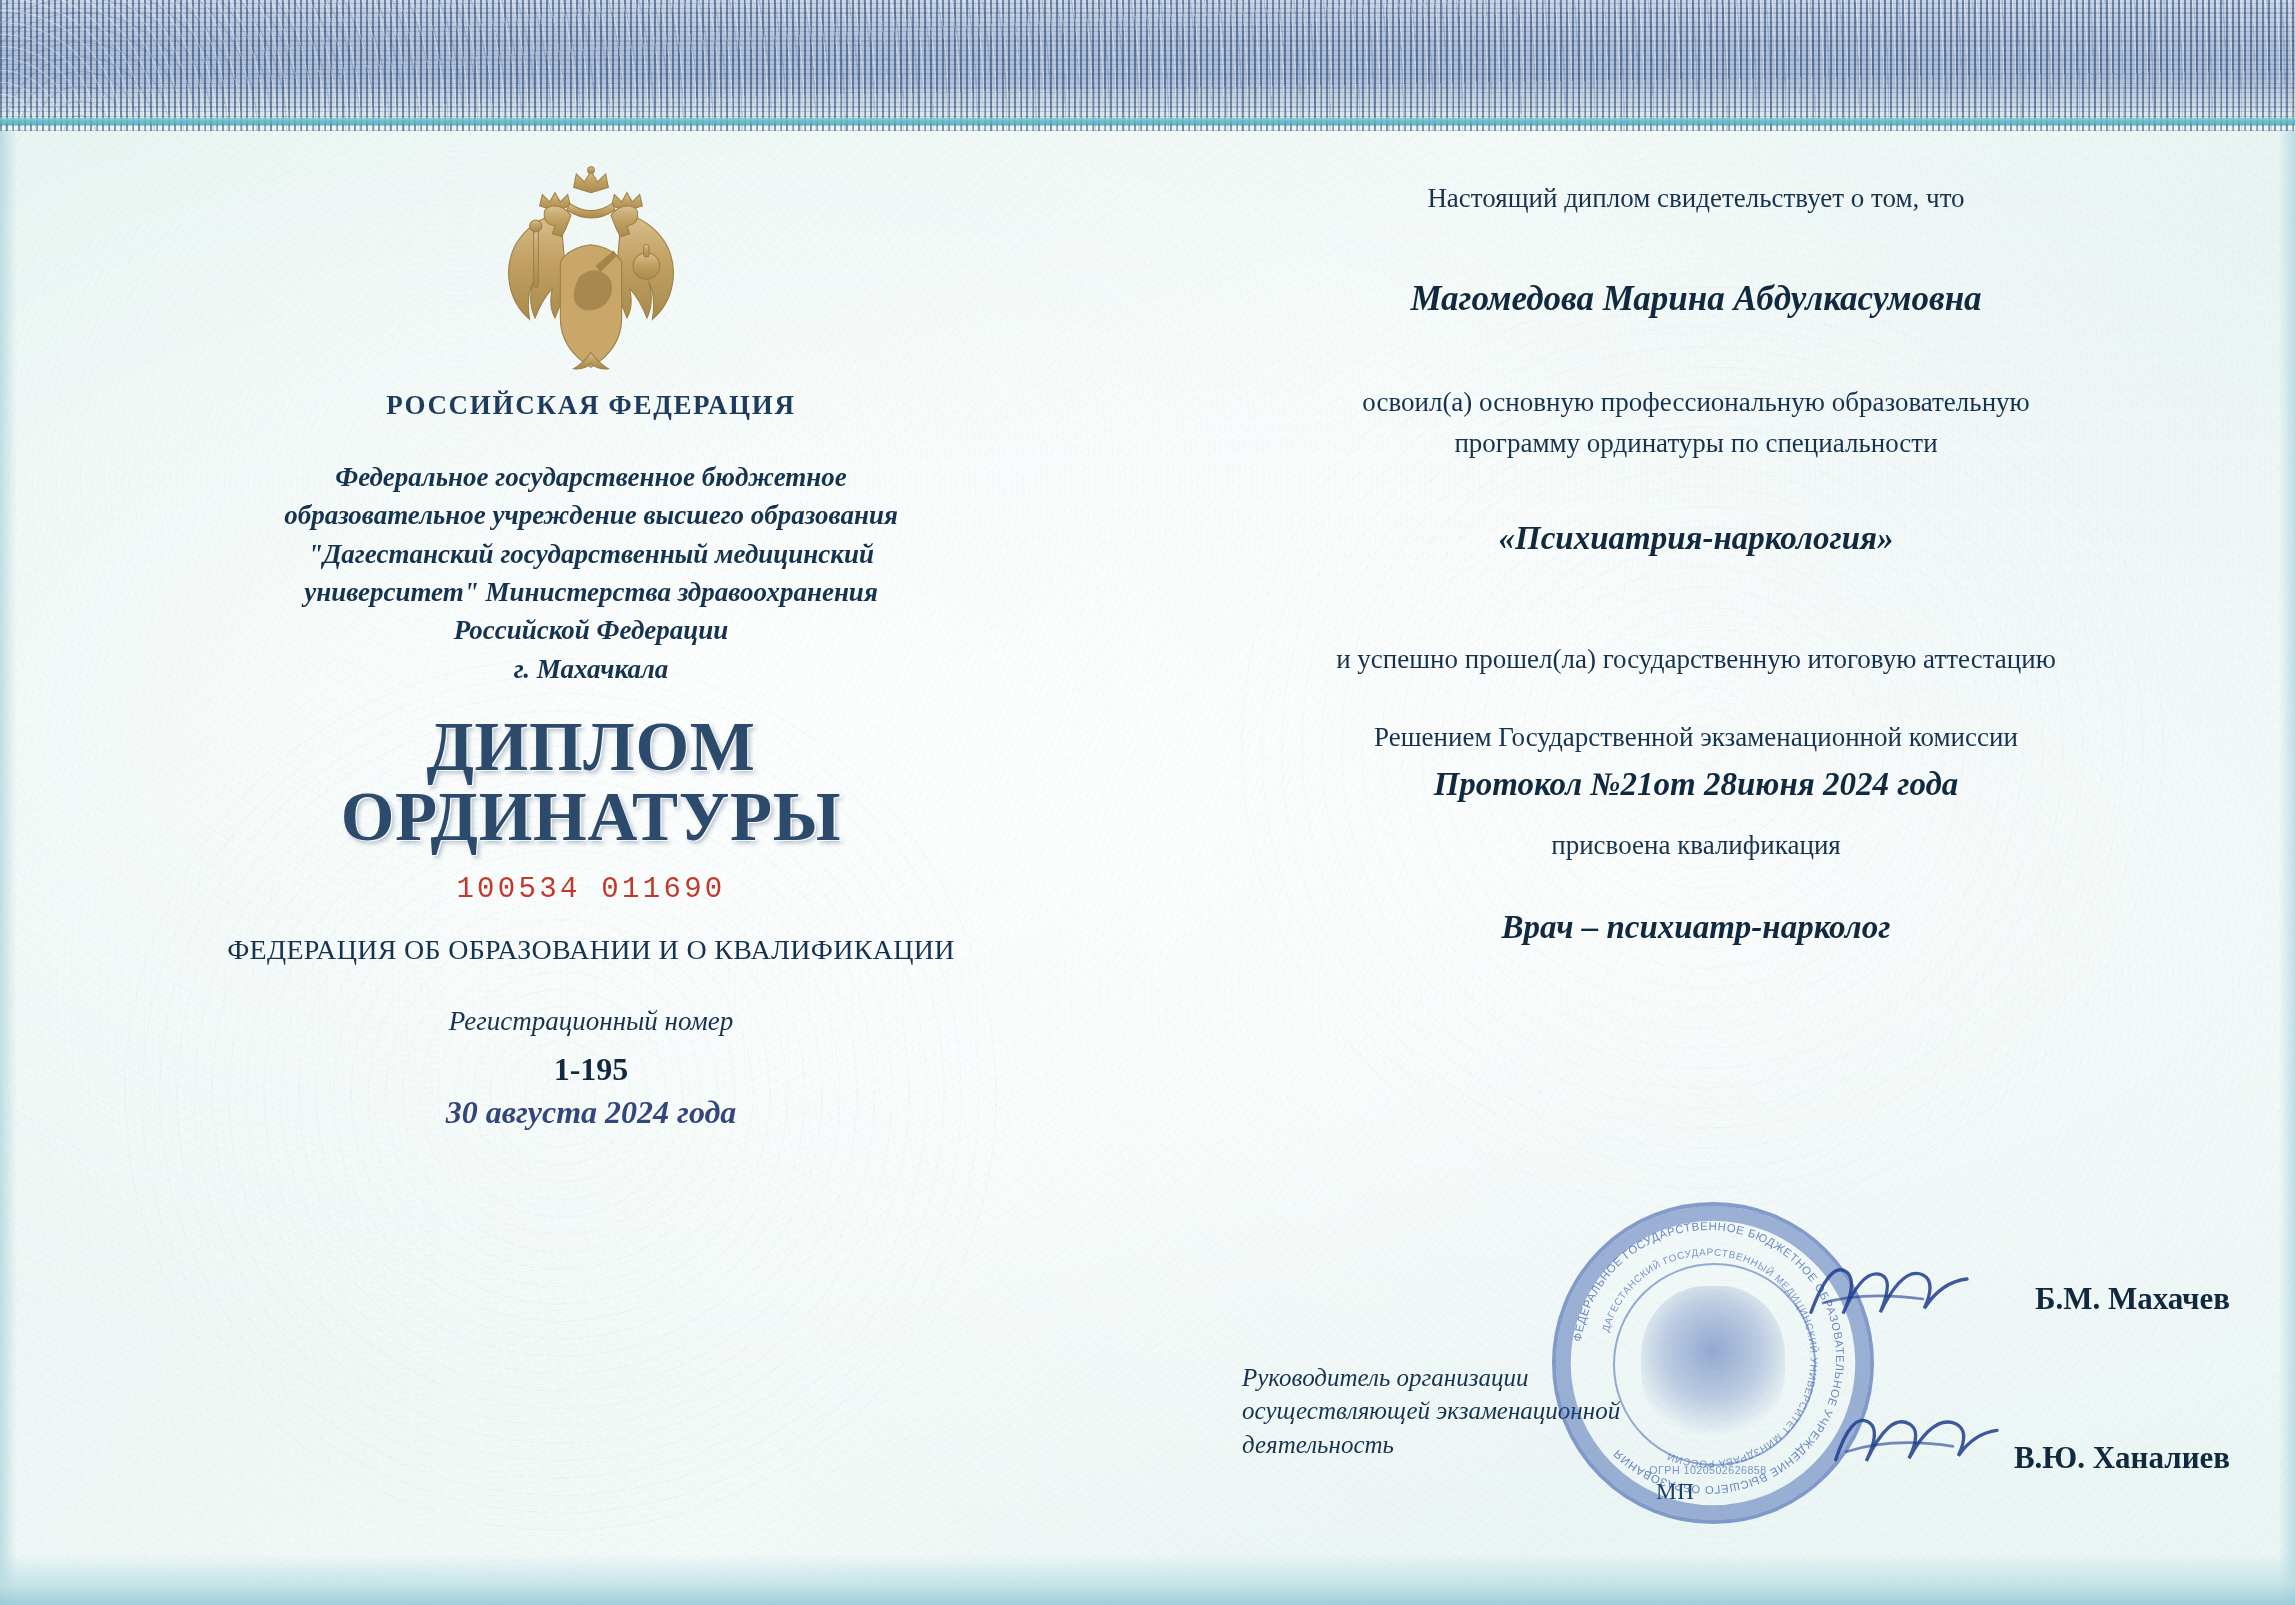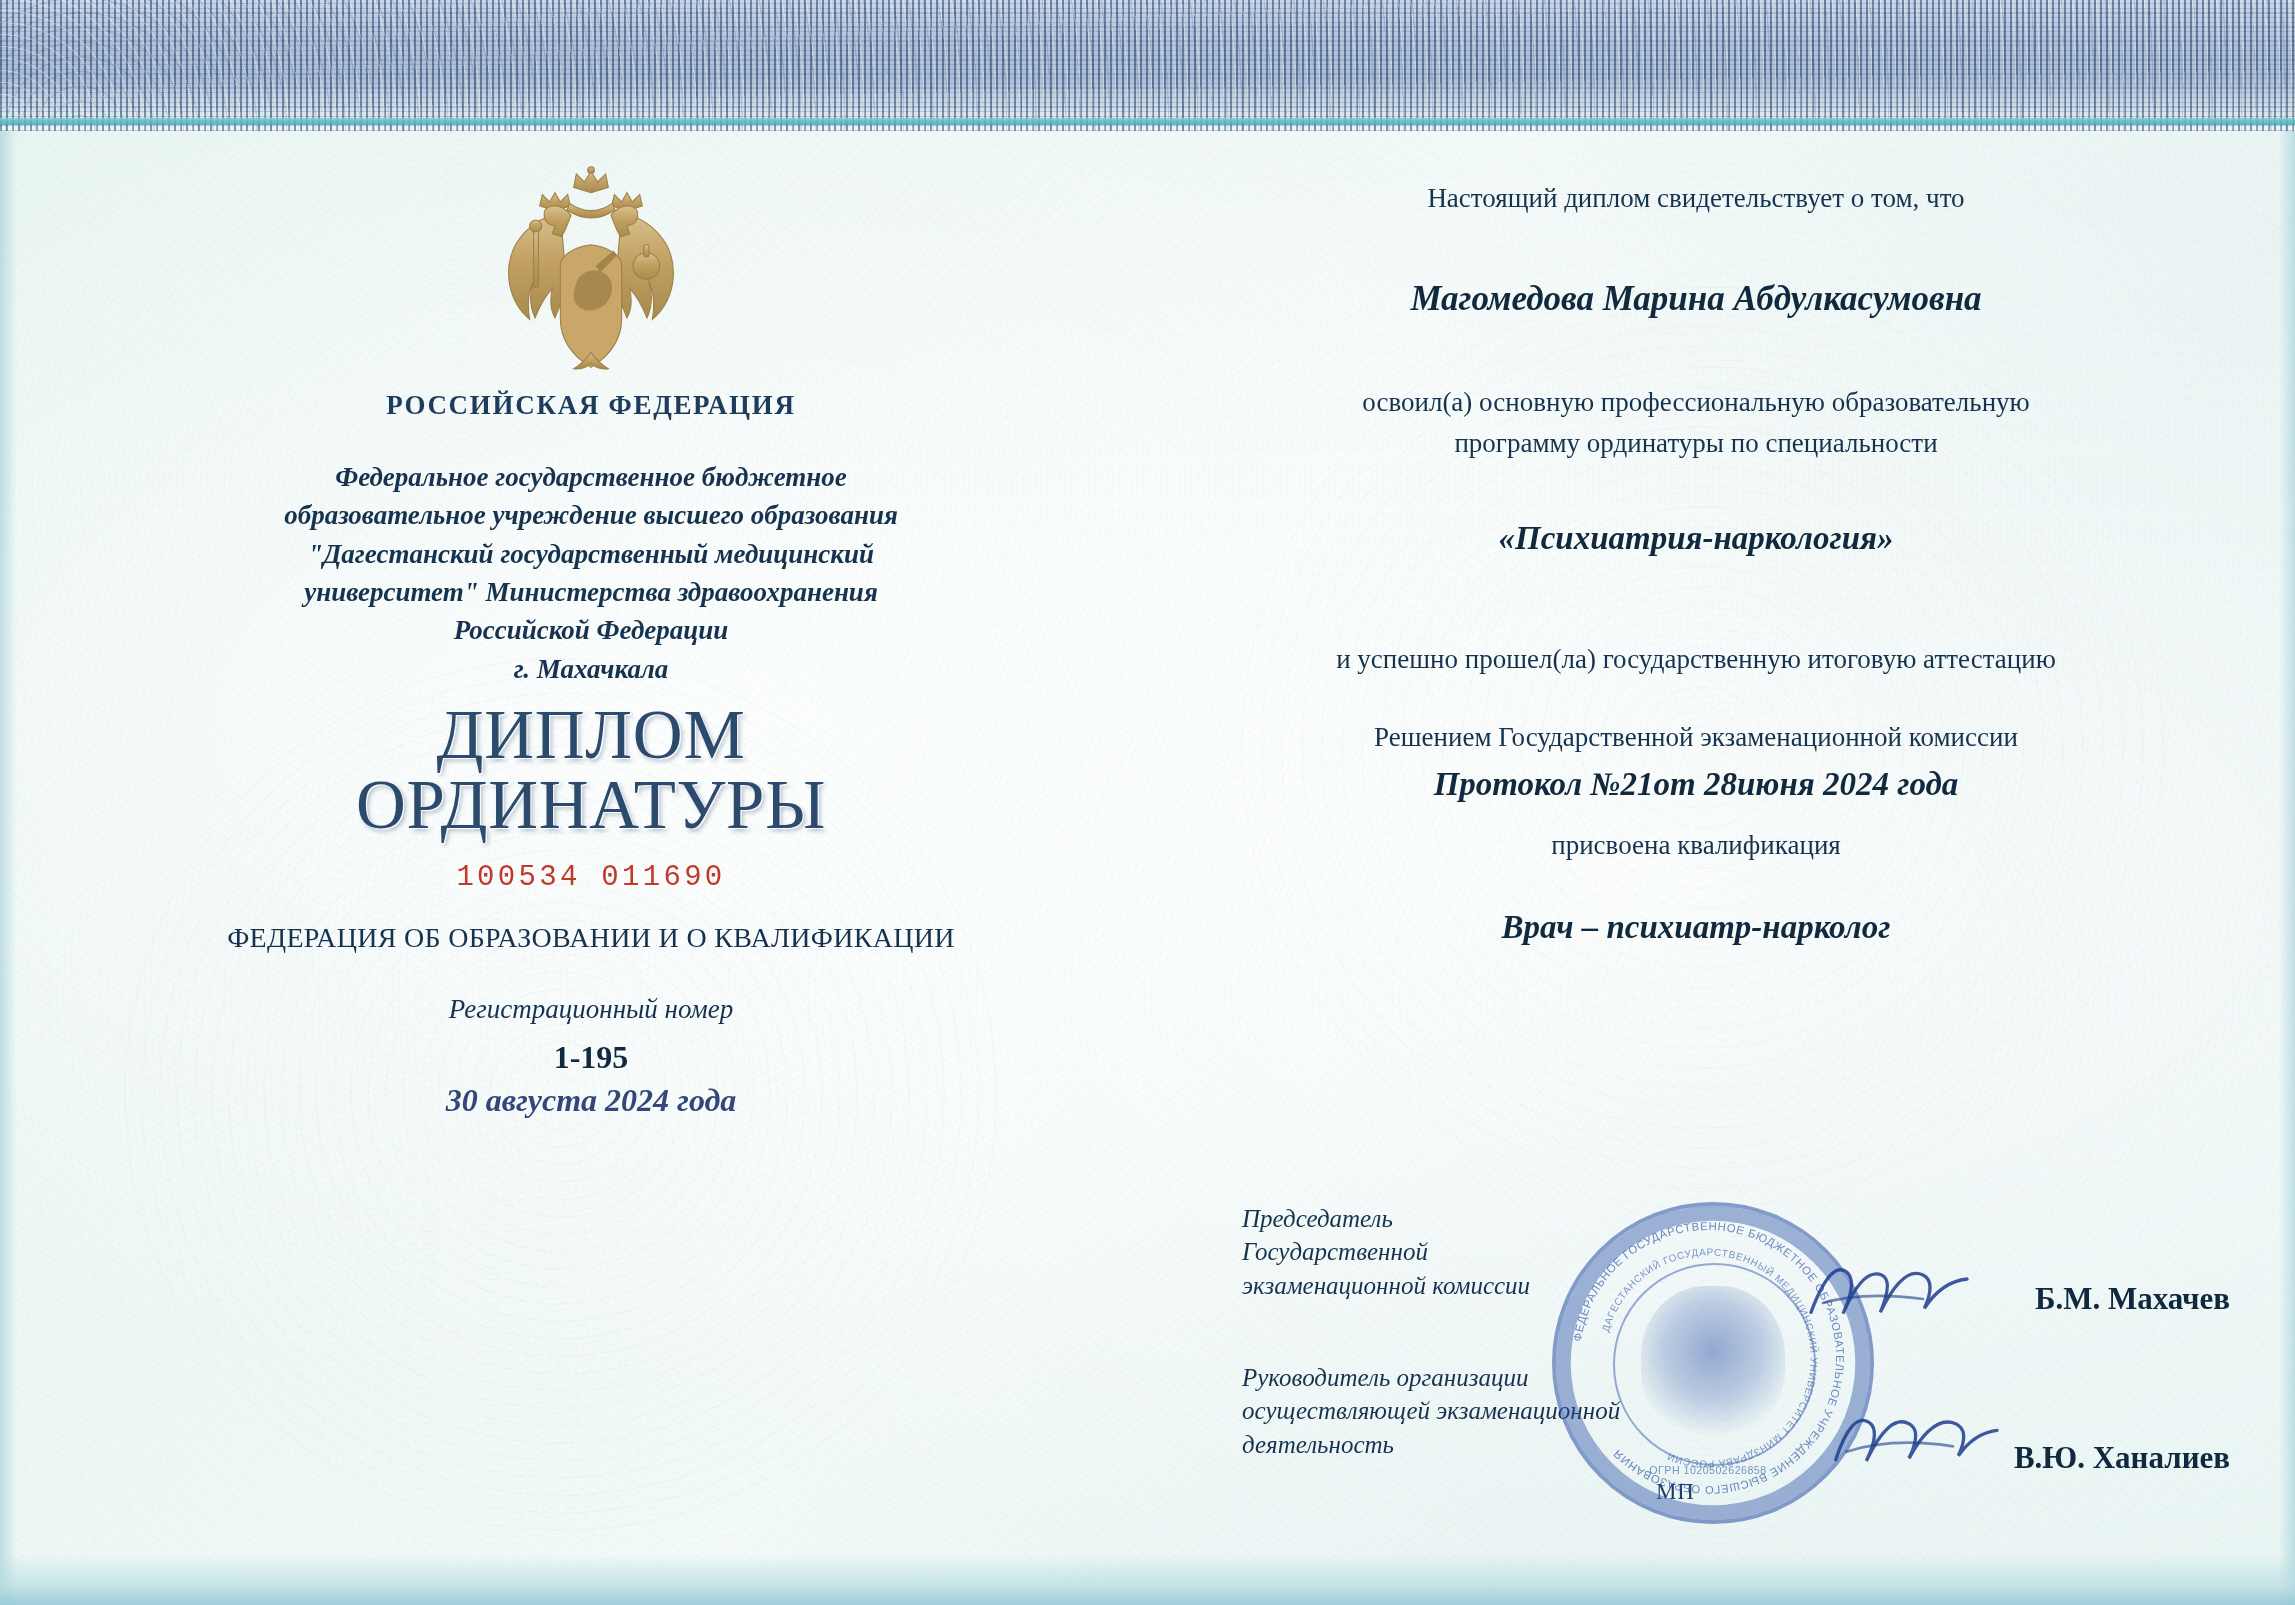--- a/index.html
+++ b/index.html
@@ -109,23 +109,23 @@
   .org-name {
     margin-top: 37px;
     font-size: 27px;
     line-height: 1.42;
     font-style: italic;
     font-weight: 700;
     color: #15324f;
   }
   .org-name div { white-space: nowrap; }
   .diploma-title {
-    margin-top: 12px;
+    margin-top: 24px;
     font-size: 69px;
-    font-weight: 400;
+    font-weight: 700;
     line-height: 1.02;
     letter-spacing: 0.7px;
     color: #2c4a6b;
     text-shadow:
       1.3px 1.3px 0 rgba(255,255,255,0.85),
       2.7px 2.7px 4.7px rgba(40,70,110,0.35);
   }
   .diploma-title .l2, .diploma-title .l3 { font-size: 69px; }
   .serial {
     margin-top: 20px;
@@ -408,25 +408,20 @@
 
     <div class="protocol">Протокол №21от 28июня 2024 года</div>
 
     <div class="qual-label">присвоена  квалификация</div>
 
     <div class="qualification">Врач – психиатр-нарколог</div>
   </div>
 
   <div class="signatures">
     <div class="sig-row">
-      <div class="sig-role">
-        <div>Председатель</div>
-        <div>Государственной</div>
-        <div>экзаменационной комиссии</div>
-      </div>
       <div class="sig-name">Б.М. Махачев</div>
     </div>
 
     <div class="sig-row sig-row-2">
       <div class="sig-role">
         <div>Руководитель организации</div>
         <div>осуществляющей экзаменационной</div>
         <div>деятельность</div>
       </div>
       <div class="sig-name">В.Ю. Ханалиев</div>

